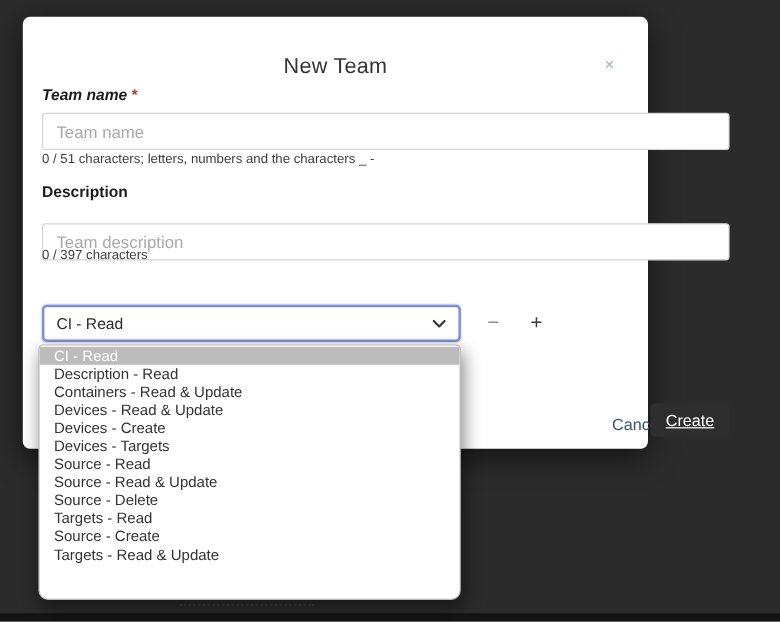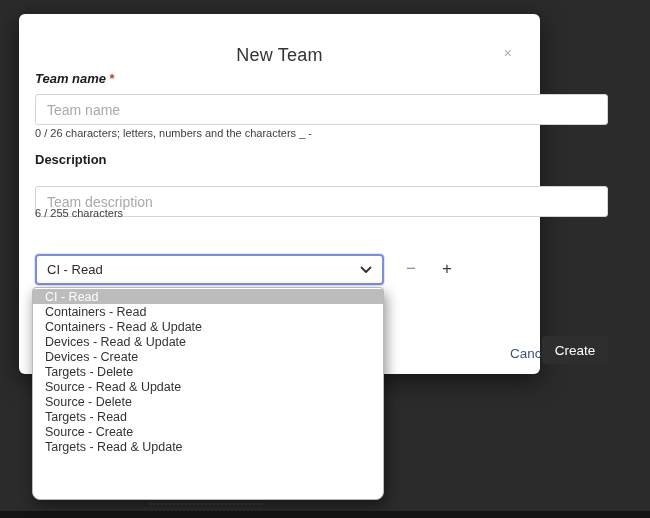--- a/index.html
+++ b/index.html
@@ -70,21 +70,21 @@
   
   .cancel-btn{
     position:absolute;left:483px;top:329px;width:56px;height:20px;
     font-size:13.5px;color:#3c5378;background:none;border:none;cursor:pointer;
     font-family:"Liberation Sans",sans-serif;
     text-align:right;
   }
   .create-btn{
     position:absolute;left:523px;top:322px;width:66px;height:28px;
     background:#2e2e2e;color:#fff;border:none;border-radius:4px;
-    font-size:13.5px;font-family:"Liberation Sans",sans-serif;cursor:pointer;
+    font-size:13.5px;font-family:"Liberation Sans",sans-serif;cursor:pointer;text-decoration:underline;
   }
 
   
   .dropdown{
     position:absolute;left:32px;top:287px;width:352px;height:213px;box-sizing:border-box;
     background:#fff;border:1px solid #b9b9b9;border-radius:4px 4px 8px 8px;
     box-shadow:2px 6px 14px rgba(0,0,0,.45);
     overflow:hidden;padding-top:1px;
   }
   .option{
@@ -101,50 +101,51 @@
 <div class="bg-bottom-strip"></div>
 
 <div class="modal">
   <div class="modal-title">New Team</div>
   <div class="modal-close">×</div>
 
   <div class="field-label" style="top:57px;font-style:italic;">
     <span>Team name</span><span class="req">*</span>
   </div>
   <input class="text-input" style="top: 80px;" type="text" placeholder="Team name">
-  <div class="helper" style="top:113px;">0 / 26 characters; letters, numbers and the characters _  -</div>
+  <div class="helper" style="top:113px;">0 / 51 characters; letters, numbers and the characters _  -</div>
 
   <div class="field-label" style="top:138px;">
     <span>Description</span>
   </div>
   <input class="text-input" style="top: 160px; margin-top: 12px;" type="text" placeholder="Team description">
-  <div class="helper" style="top:193px;">6 / 255 characters</div>
+  <div class="helper" style="top:193px;">0 / 397 characters</div>
 
   <div class="combobox">
     <span class="value">CI - Read</span>
     <svg width="12" height="8" viewBox="0 0 12 8">
       <polyline points="1.5,1.5 6,6 10.5,1.5" fill="none" stroke="#333" stroke-width="1.8" stroke-linecap="round" stroke-linejoin="round"></polyline>
     </svg>
   </div>
   <div class="stepper-btn stepper-minus">
     <span>−</span>
   </div>
   <div class="stepper-btn stepper-plus">
     <span>+</span>
   </div>
 
   <button class="cancel-btn">Cancel</button>
   <button class="create-btn">Create</button>
 </div>
 
 <div class="dropdown">
     <div class="option selected">CI - Read</div>
-    <div class="option">Containers - Read</div>
+    <div class="option">Description - Read</div>
     <div class="option">Containers - Read &amp; Update</div>
     <div class="option">Devices - Read &amp; Update</div>
     <div class="option">Devices - Create</div>
-    <div class="option">Targets - Delete</div>
+    <div class="option">Devices - Targets</div>
+    <div class="option">Source - Read</div>
     <div class="option">Source - Read &amp; Update</div>
     <div class="option">Source - Delete</div>
     <div class="option">Targets - Read</div>
     <div class="option">Source - Create</div>
     <div class="option">Targets - Read &amp; Update</div>
   </div>
 
 </body></html>

